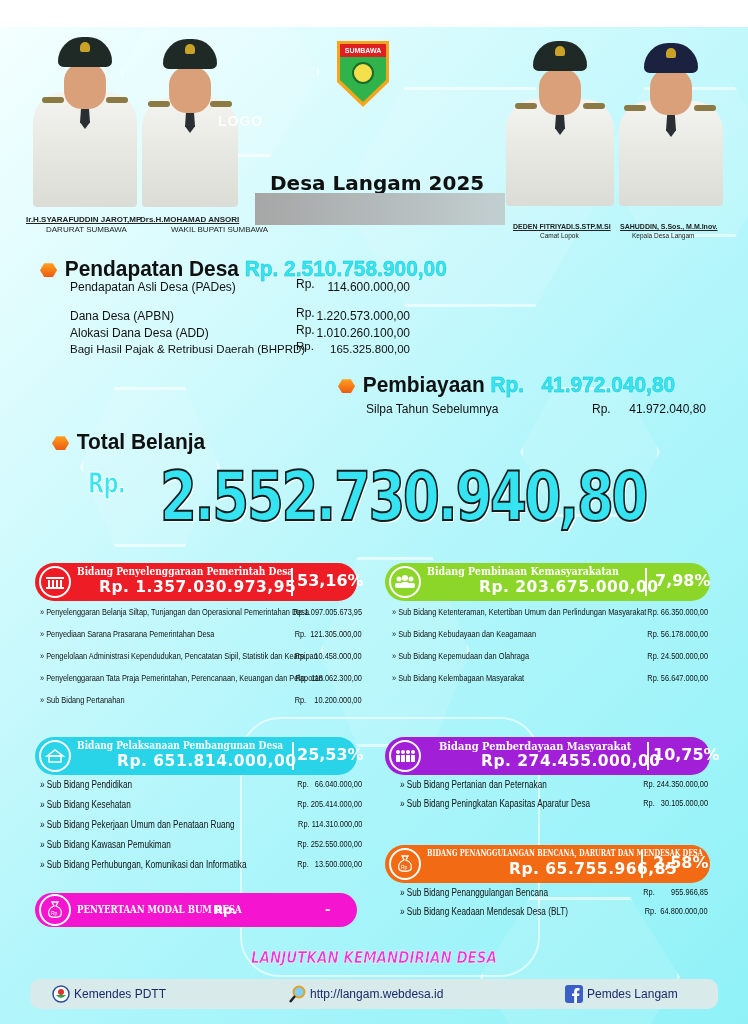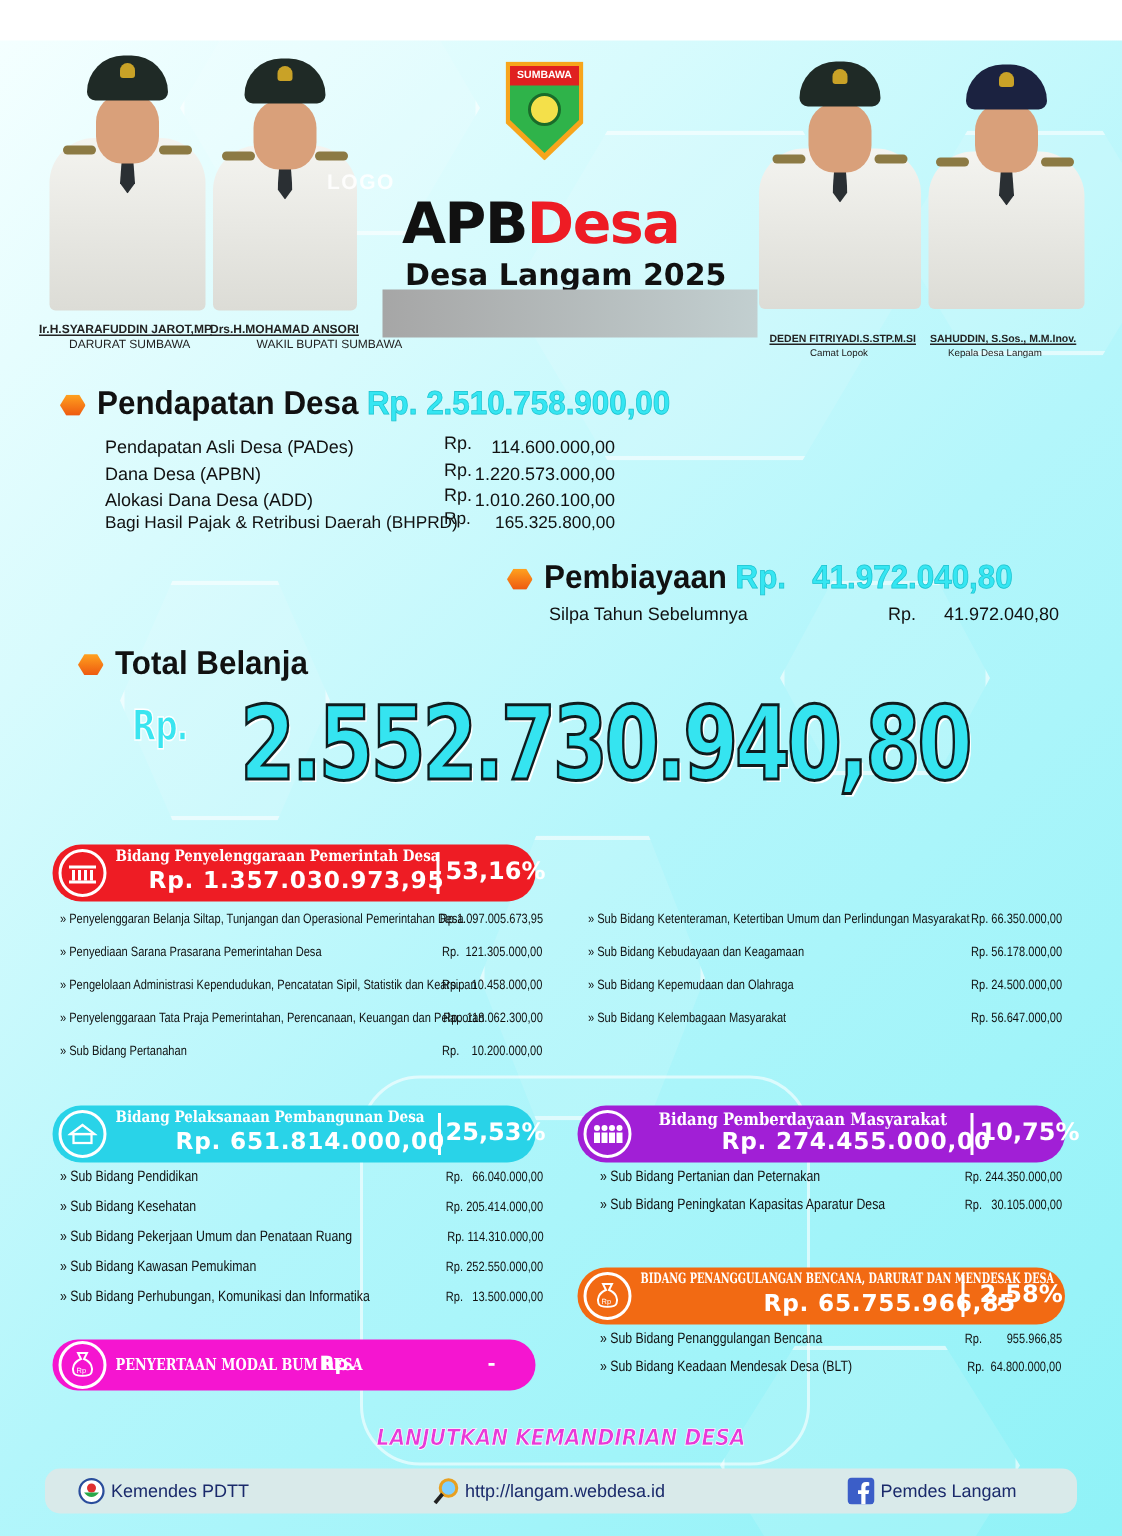--- a/index.html
+++ b/index.html
@@ -114,23 +114,20 @@
 
   <div class="logo-text">LOGO</div>
 
   <div class="shield">
     <div class="shield-inner">
       <div class="shield-band">SUMBAWA</div>
       <div class="shield-emb"></div>
     </div>
   </div>
 
-  <div class="apb-title">
-    <span class="black">APB</span><span class="red">Desa</span>
-  </div>
   <div class="apb-sub">Desa Langam 2025</div>
   <div class="grey-bar"></div>
 
   <div class="person" style="left:505px;top:14px;width:110px;height:165px;">
     <div class="body" style="top:58px;width:108px;height:107px;"></div>
     <div class="tie" style="top:60px;"></div>
     <div class="epl" style="left:10px;top:62px;"></div>
       <div class="epl" style="left:78px;top:62px;"></div>
     <div class="face" style="top:28px;"></div>
     <div class="hat" style="top:0;"></div>
@@ -144,21 +141,21 @@
     <div class="hat" style="top:0;background:#1b2240;"></div>
   </div>
   <div class="cap-name" style="left:513px;top:196px;font-size:7px;">DEDEN FITRIYADI.S.STP.M.SI</div>
   <div class="cap-title" style="left:540px;top:205px;font-size:6.5px;">Camat Lopok</div>
   <div class="cap-name" style="left:620px;top:196px;font-size:7px;">SAHUDDIN, S.Sos., M.M.Inov.</div>
   <div class="cap-title" style="left:632px;top:205px;font-size:6.5px;">Kepala Desa Langam</div>
 
   <div class="sec-head" style="left:40px;top:229px;">
     <span class="bullet-hex"></span><span>Pendapatan Desa</span><span class="amt">Rp. 2.510.758.900,00</span>
   </div>
-  <div class="inc-row" style="left:70px;top:264px;width:350px;">
+  <div class="inc-row" style="left:70px;top:253px;width:350px;">
     <span>Pendapatan Asli Desa (PADes)</span>
     <span class="rp" style="left:226px;top:-3px;">Rp.</span>
     <span class="val" style="left:240px;width:100px;">114.600.000,00</span>
   </div>
   <div class="inc-row" style="left:70px;top:282px;width:350px;">
     <span>Dana Desa (APBN)</span>
     <span class="rp" style="left:226px;top:-3px;">Rp.</span>
     <span class="val" style="left:240px;width:100px;">1.220.573.000,00</span>
   </div>
   <div class="inc-row" style="left:70px;top:299px;width:350px;">
@@ -207,20 +204,36 @@
   <div class="sub-val" style="right:386px;top:580px;">Rp.1.097.005.673,95</div>
   <div class="sub-row" style="left:40px;top:602px;">» Penyediaan Sarana Prasarana Pemerintahan Desa</div>
   <div class="sub-val" style="right:386px;top:602px;white-space:pre;">Rp.  121.305.000,00</div>
   <div class="sub-row" style="left:40px;top:624px;">» Pengelolaan Administrasi Kependudukan, Pencatatan Sipil, Statistik dan Kearsipan</div>
   <div class="sub-val" style="right:386px;top:624px;white-space:pre;">Rp.    10.458.000,00</div>
   <div class="sub-row" style="left:40px;top:646px;">» Penyelenggaraan Tata Praja Pemerintahan, Perencanaan, Keuangan dan Pelaporan</div>
   <div class="sub-val" style="right:386px;top:646px;white-space:pre;">Rp.  118.062.300,00</div>
   <div class="sub-row" style="left:40px;top:668px;">» Sub Bidang Pertanahan</div>
   <div class="sub-val" style="right:386px;top:668px;white-space:pre;">Rp.    10.200.000,00</div>
 
+  <div class="pill" style="left:385px;top:536px;width:325px;background:#8cd62a;">
+    <div class="icon-circ">
+      <svg width="22" height="14" viewBox="0 0 22 14">
+          <circle cx="5" cy="4" r="2.5" fill="#fff"></circle>
+          <circle cx="11" cy="3" r="3" fill="#fff"></circle>
+          <circle cx="17" cy="4" r="2.5" fill="#fff"></circle>
+          <rect x="1" y="8" width="8" height="5" rx="2" fill="#fff"></rect>
+          <rect x="7" y="7" width="8" height="6" rx="2" fill="#fff"></rect>
+          <rect x="13" y="8" width="8" height="5" rx="2" fill="#fff"></rect>
+        </svg>
+    </div>
+    <div class="ttl" style="font-size:11px;">Bidang Pembinaan Kemasyarakatan</div>
+    <div class="amt" style="left:94px;">Rp. 203.675.000,00</div>
+    <div class="divider" style="left:260px;"></div>
+    <div class="pct" style="left:270px;">7,98%</div>
+  </div>
   <div class="sub-row" style="left:392px;top:580px;">» Sub Bidang Ketenteraman, Ketertiban Umum dan Perlindungan Masyarakat</div>
   <div class="sub-val" style="right:40px;top:580px;">Rp.  66.350.000,00</div>
   <div class="sub-row" style="left:392px;top:602px;">» Sub Bidang Kebudayaan dan Keagamaan</div>
   <div class="sub-val" style="right:40px;top:602px;">Rp.  56.178.000,00</div>
   <div class="sub-row" style="left:392px;top:624px;">» Sub Bidang Kepemudaan dan Olahraga</div>
   <div class="sub-val" style="right:40px;top:624px;">Rp.  24.500.000,00</div>
   <div class="sub-row" style="left:392px;top:646px;">» Sub Bidang Kelembagaan Masyarakat</div>
   <div class="sub-val" style="right:40px;top:646px;">Rp.  56.647.000,00</div>
 
   <div class="pill" style="left:35px;top:710px;width:322px;background:#29d3e8;">

